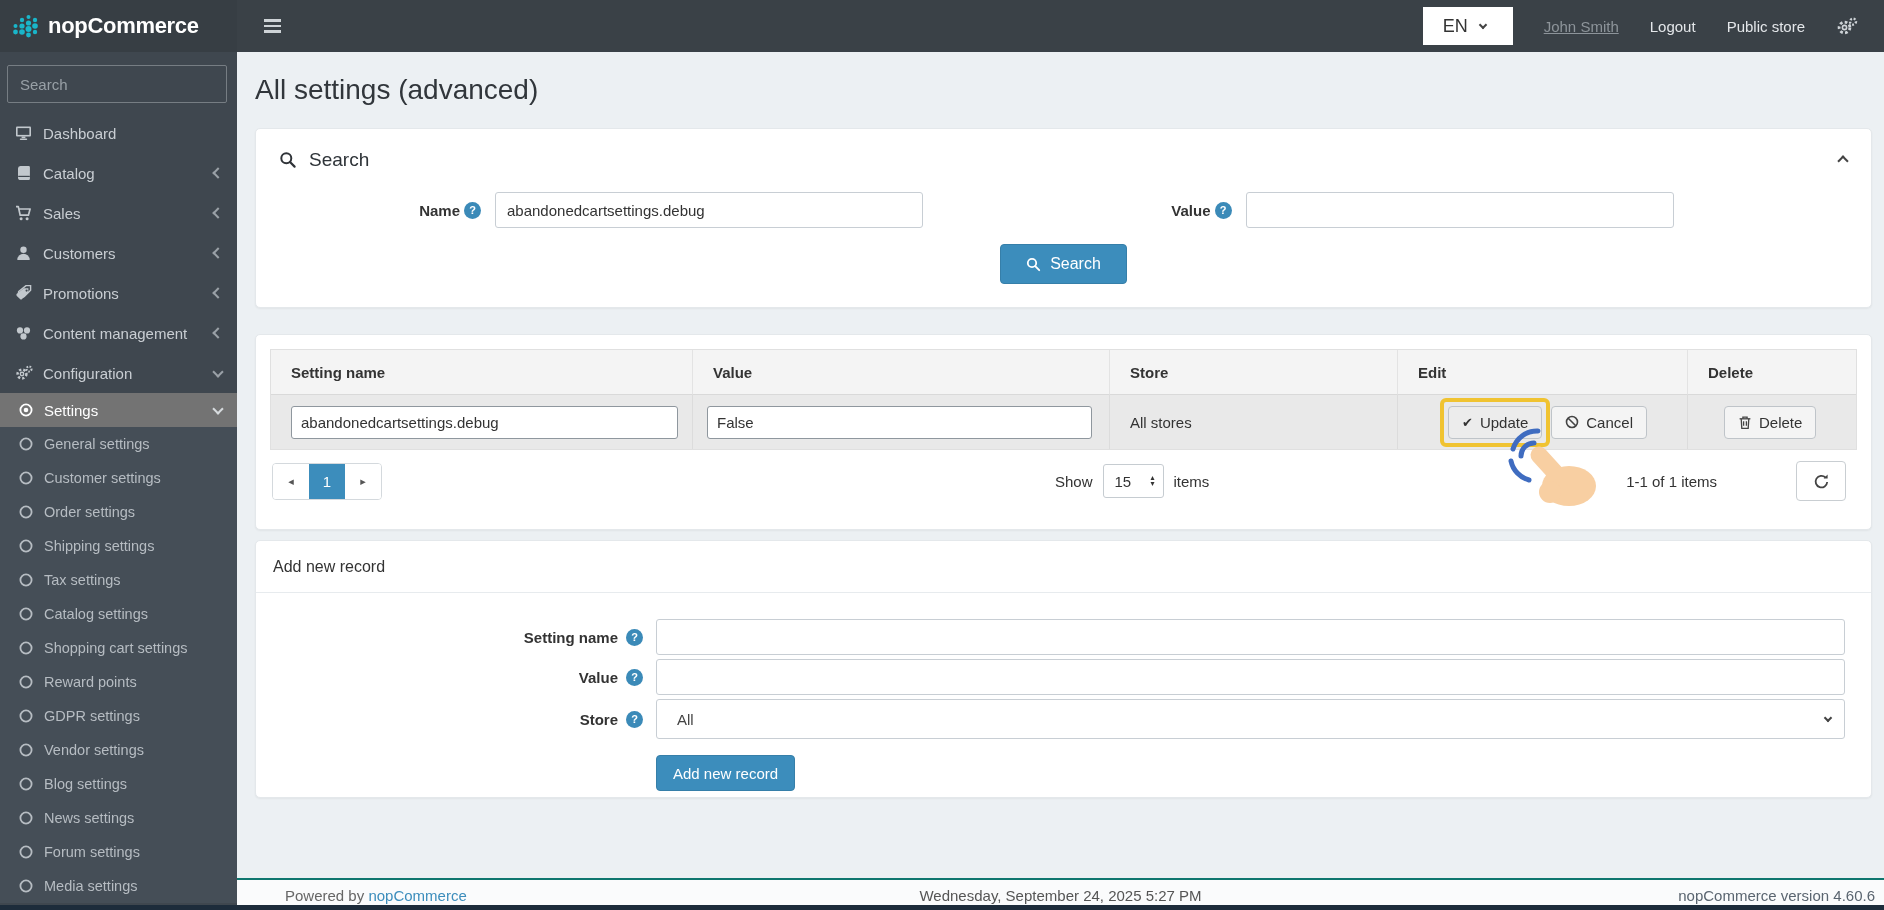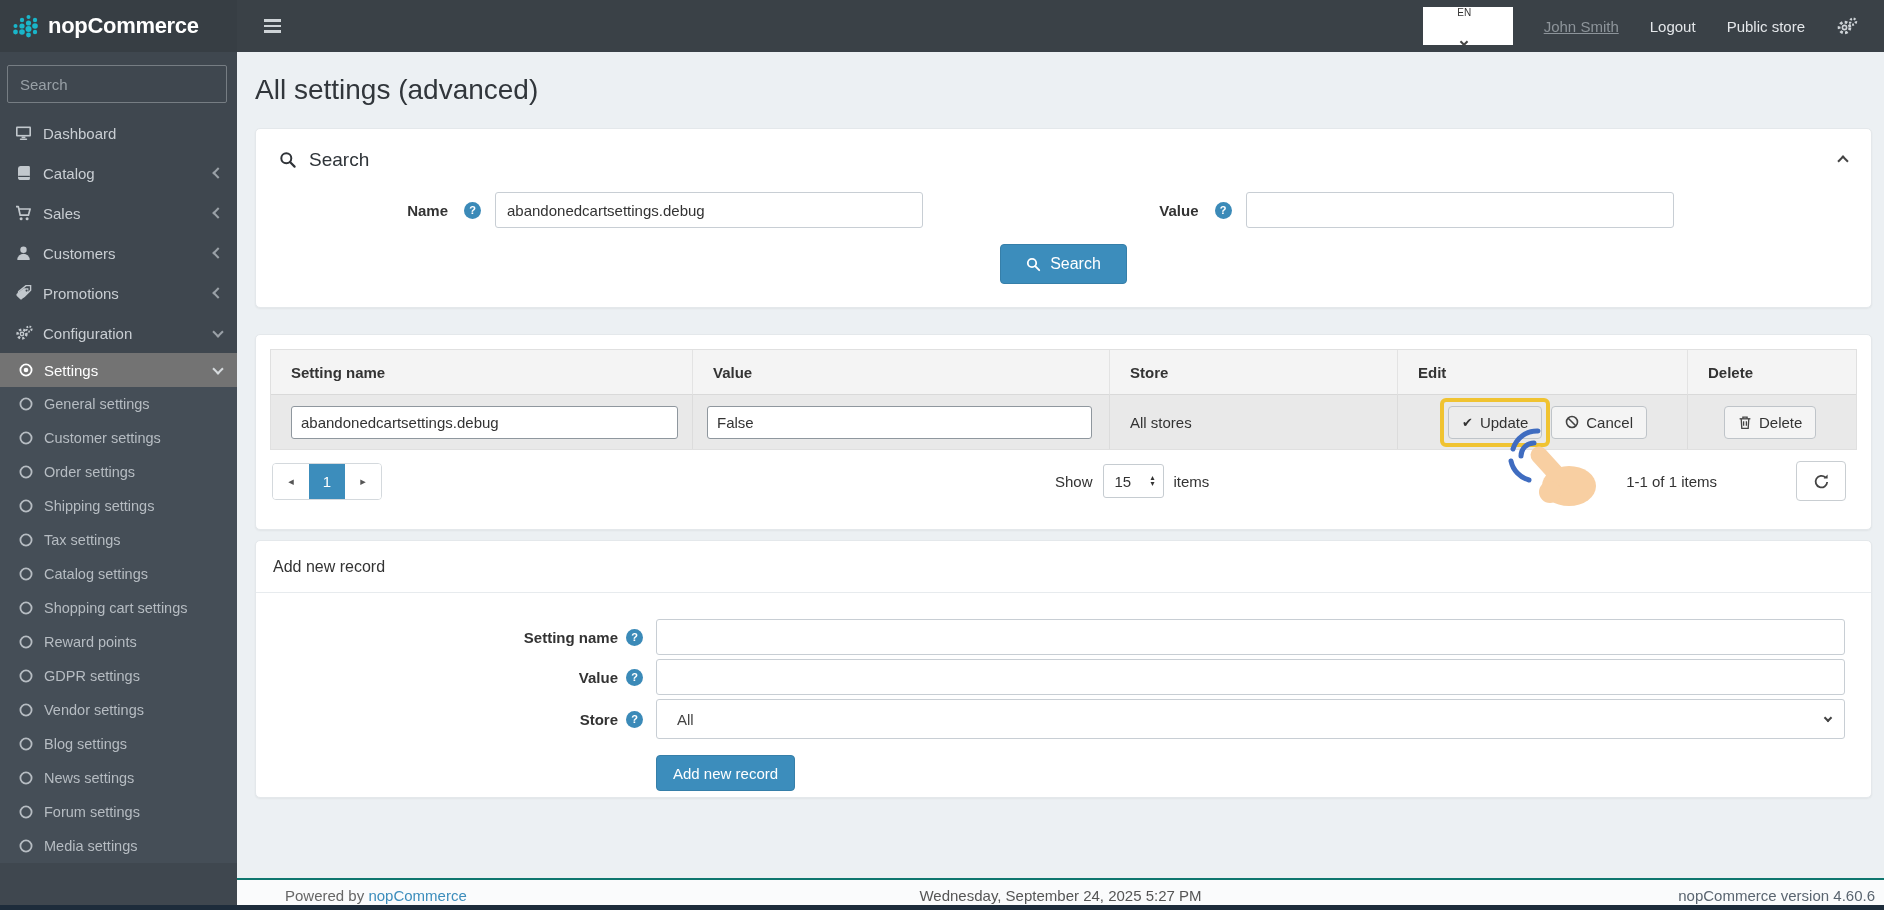--- a/index.html
+++ b/index.html
@@ -11,22 +11,22 @@
   .header { position:absolute; top:0; left:0; width:1884px; height:52px;
             background:#3a4147; display:flex; align-items:center; z-index:10; }
   .logo { width:237px; height:52px; background:#373e44; display:flex;
           align-items:center; padding-left:12px; gap:9px; cursor:pointer; }
   .brand { font-size:22px; color:#fff; letter-spacing:-0.3px; white-space:nowrap; }
   .b-light { font-weight:700; } .b-bold { font-weight:700; }
   .hamburger { margin-left:27px; cursor:pointer; display:flex; flex-direction:column; gap:3px; }
   .hamburger i { display:block; width:17px; height:2.4px; background:#ced3d7; }
   .header-right { margin-left:auto; display:flex; align-items:center; gap:31px; padding-right:26px; }
   .en-select { width:90px; height:38px; background:#fff; display:flex; align-items:center;
-               justify-content:space-between; padding:0 27px 0 20px; font-size:10px;
-               color:#333; cursor:pointer;flex-direction:column; }
+               justify-content:space-between; padding:0 27px 0 20px; font-size:18px;
+               color:#333; cursor:pointer; }
   .user-name { color:#8d949a; font-size:15px;text-decoration:underline; }
   .hlink { color:#e4e7ea; font-size:15px; cursor:pointer; }
 
   
   .chev { display:inline-block; width:8px; height:8px; border:0 solid #9aa1a7; }
   .chev.left  { border-left-width:2px; border-bottom-width:2px; transform:rotate(45deg); }
   .chev.down  { border-right-width:2px; border-bottom-width:2px; transform:rotate(45deg); margin-top:-3px; }
   .chev.up    { border-left-width:2px; border-top-width:2px; transform:rotate(45deg); margin-top:4px; }
   .chev.dark  { border-color:#444; } .chev.white { border-color:#d7dbde; }
   .chev.small { width:6px; height:6px; }
@@ -56,21 +56,21 @@
   .card { background:#fff; border:1px solid #e4e8eb; border-radius:5px; margin-left:18px;
           width:1617px; box-shadow:0 1px 2px rgba(0,0,0,.05); }
 
   
   .search-card { margin-top:22px; height:180px; }
   .card-head { display:flex; align-items:center; padding:20px 24px 0 23px; }
   .card-head .ttl { font-size:19px; color:#2e3338; margin-left:12px; }
   .collapse-btn { margin-left:auto; cursor:pointer; }
   .search-form { display:flex; margin-top:21px; }
   .half { width:808px; display:flex; align-items:center; }
-  .lbl-box { display:flex; align-items:center; justify-content:flex-end; gap:16px;
+  .lbl-box { display:flex; align-items:center; justify-content:flex-end; gap:4px;
              font-weight:700; font-size:15px; color:#333; }
   .half.h-name  .lbl-box { width:225px; }
   .half.h-value .lbl-box { width:168px; }
   .inp { height:36px; border:1px solid #c8ced4; border-radius:3px; font-size:15px;
          color:#333; padding:0 11px; font-family:inherit; outline:none; }
   .half .inp { width:428px; margin-left:14px; }
   .help { width:17px; height:17px; border-radius:50%; background:#3b8ab8; color:#fff;
           font-size:11px; font-weight:700; display:inline-flex; align-items:center;
           justify-content:center; flex:0 0 auto; cursor:pointer; }
   .btn-row { display:flex; justify-content:center; margin-top:16px; }
@@ -256,20 +256,31 @@
           <path d="M11 .6h4.6v4.6l-6.3 6.3a1.5 1.5 0 0 1-2.1 0L4 8.3a1.5 1.5 0 0 1 0-2.1z" fill="none" stroke="#c2c8cd" stroke-width="1.4"></path>
           <path d="M8.8 3.2h4.6V7.8l-6.3 6.3a1.5 1.5 0 0 1-2.1 0L1.8 10.9a1.5 1.5 0 0 1 0-2.1z" fill="#c2c8cd"></path>
           <circle cx="11.6" cy="5.6" r="1.1" fill="#3f474f"></circle>
         </svg>
       </span>
     <span>Promotions</span>
     <span class="chev left"></span>
   </div>
   <div class="nav-item">
     <span class="nicon">
+        <svg width="17" height="16" viewBox="0 0 17 16">
+          <circle cx="5" cy="5.4" r="3.1" fill="#c2c8cd"></circle>
+          <circle cx="12" cy="5.4" r="3.1" fill="#c2c8cd"></circle>
+          <circle cx="8.5" cy="11.4" r="3.1" fill="#c2c8cd"></circle>
+        </svg>
+      </span>
+    <span>Content management</span>
+    <span class="chev left"></span>
+  </div>
+  <div class="nav-item">
+    <span class="nicon">
         <svg width="18" height="16" viewBox="0 0 18 16">
           <g fill="none" stroke="#c2c8cd">
             <circle cx="7" cy="9" r="4.4" stroke-width="2.5" stroke-dasharray="2.3 2"></circle>
             <circle cx="7" cy="9" r="1.7" stroke-width="1.4"></circle>
             <circle cx="14" cy="4" r="2.5" stroke-width="2.1" stroke-dasharray="1.6 1.4"></circle>
           </g>
         </svg>
       </span>
     <span>Configuration</span>
     <span class="chev down"></span>

